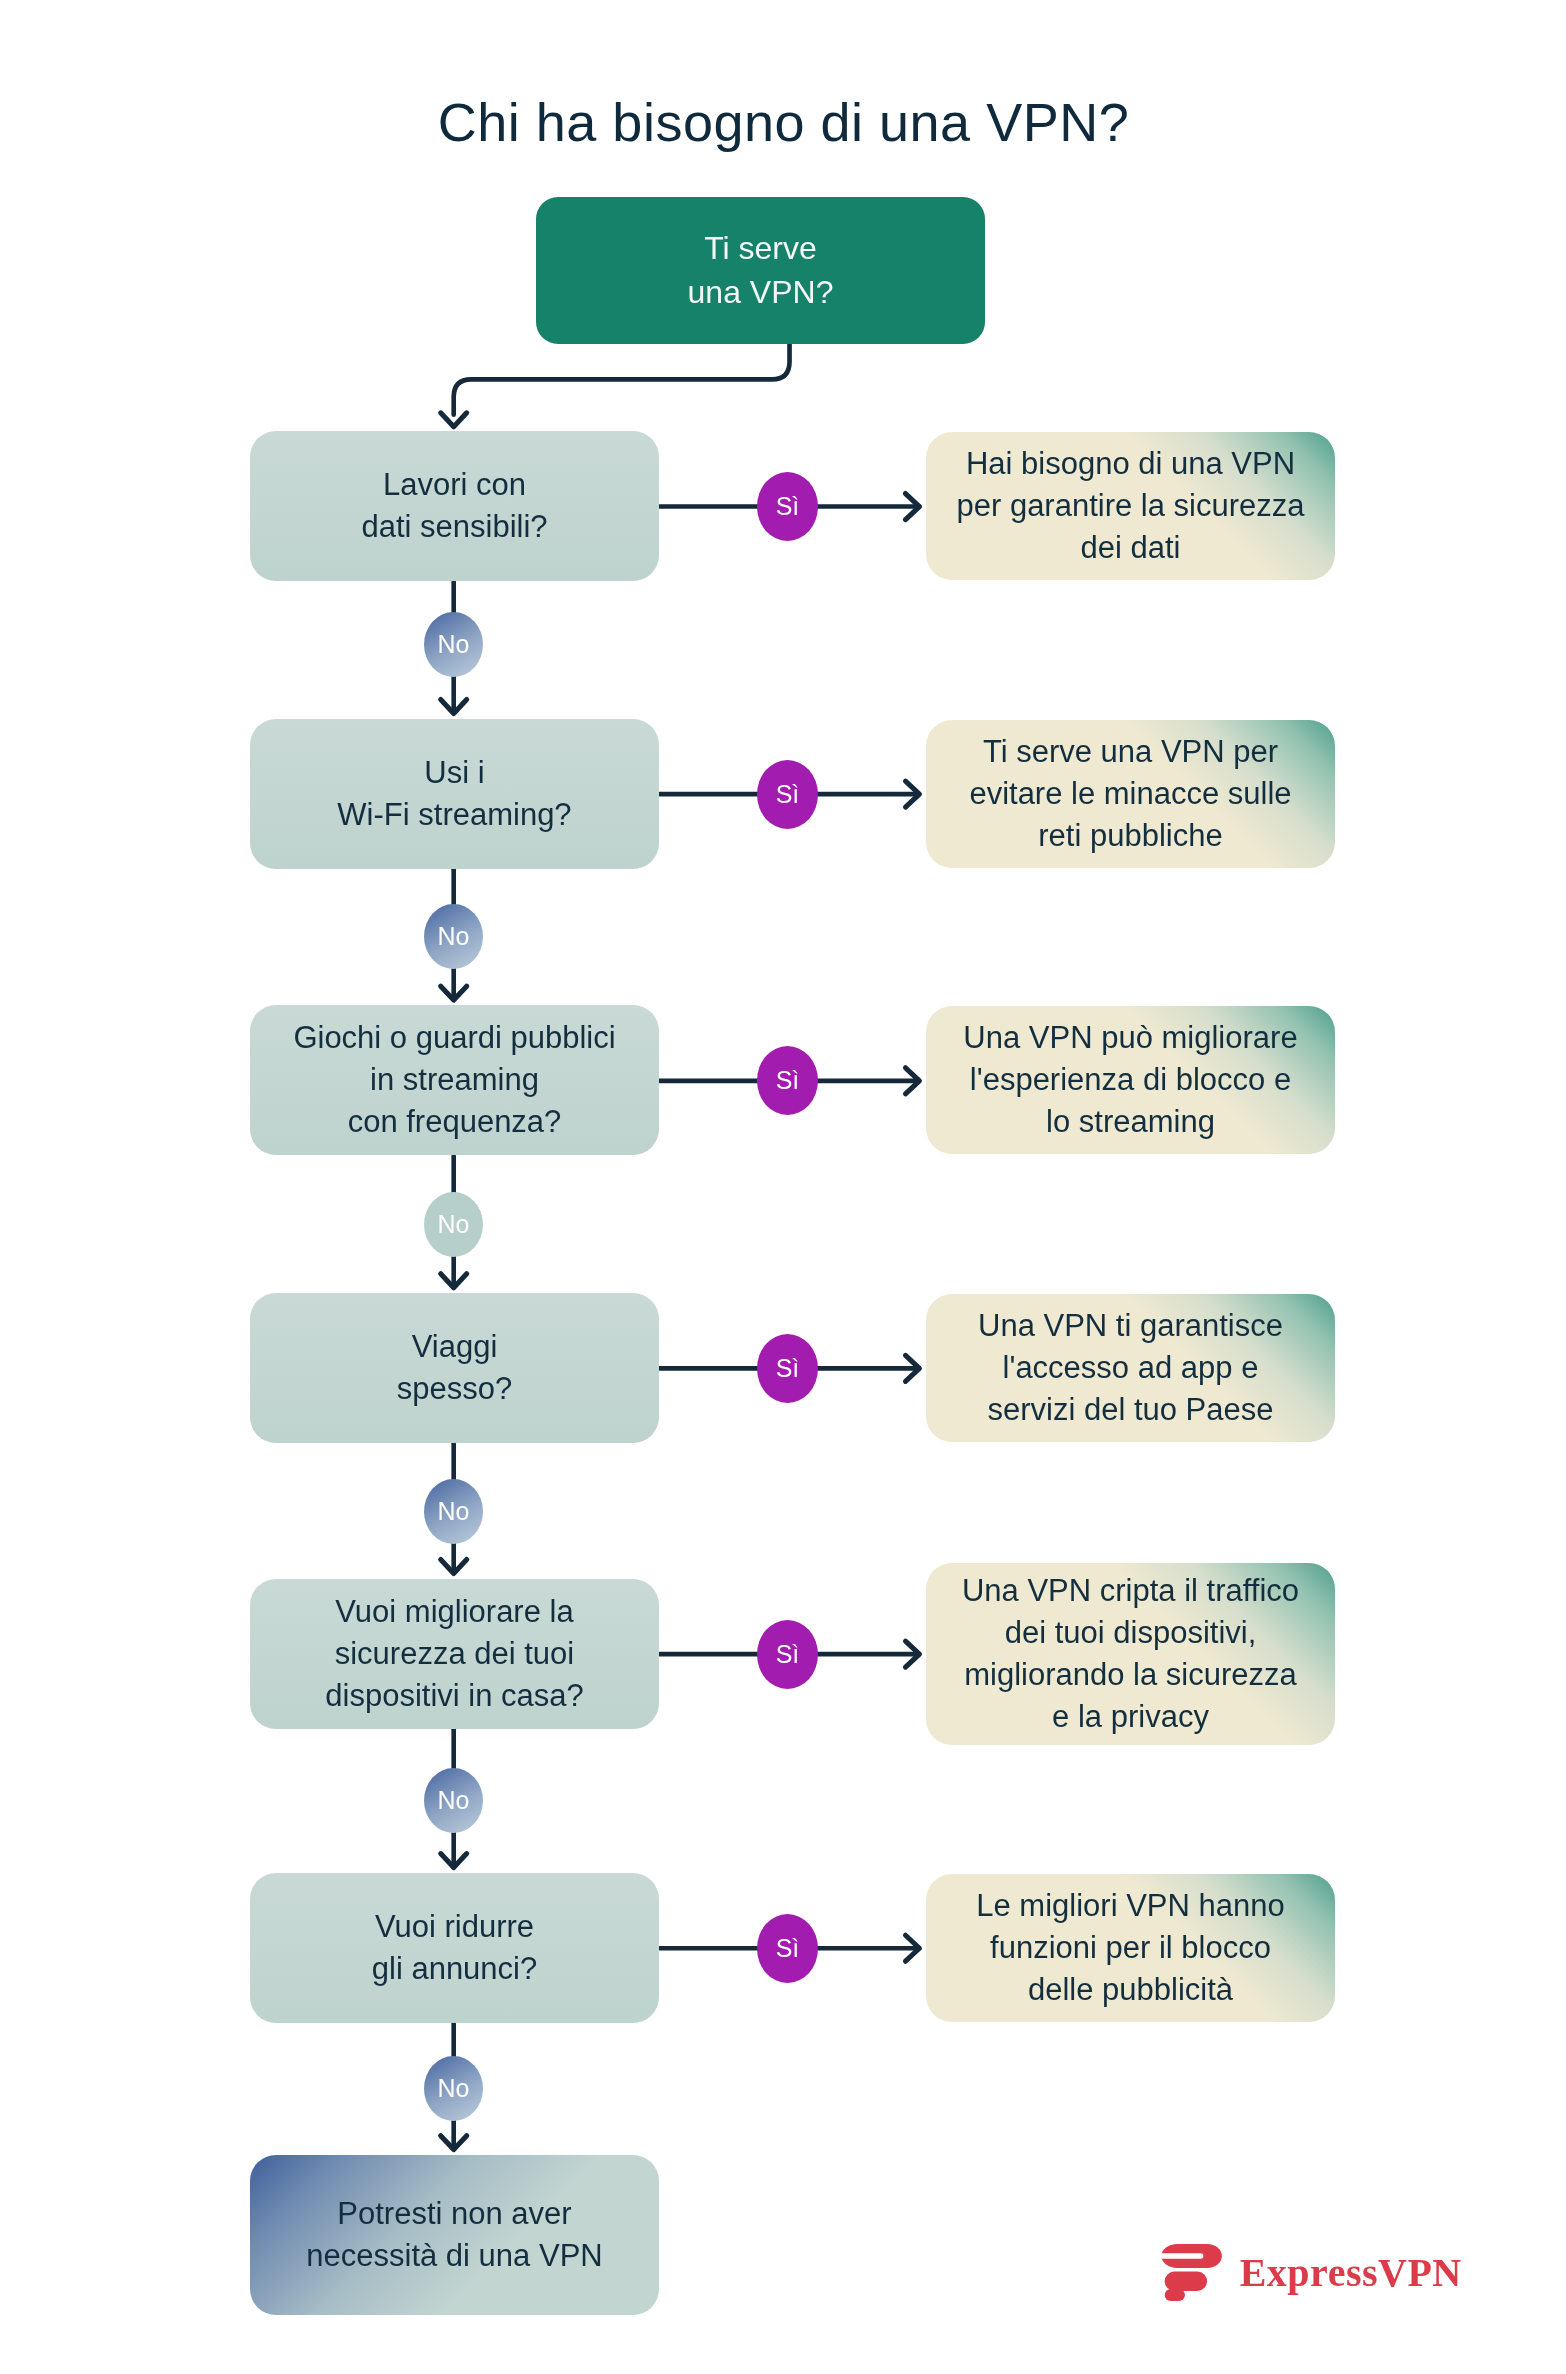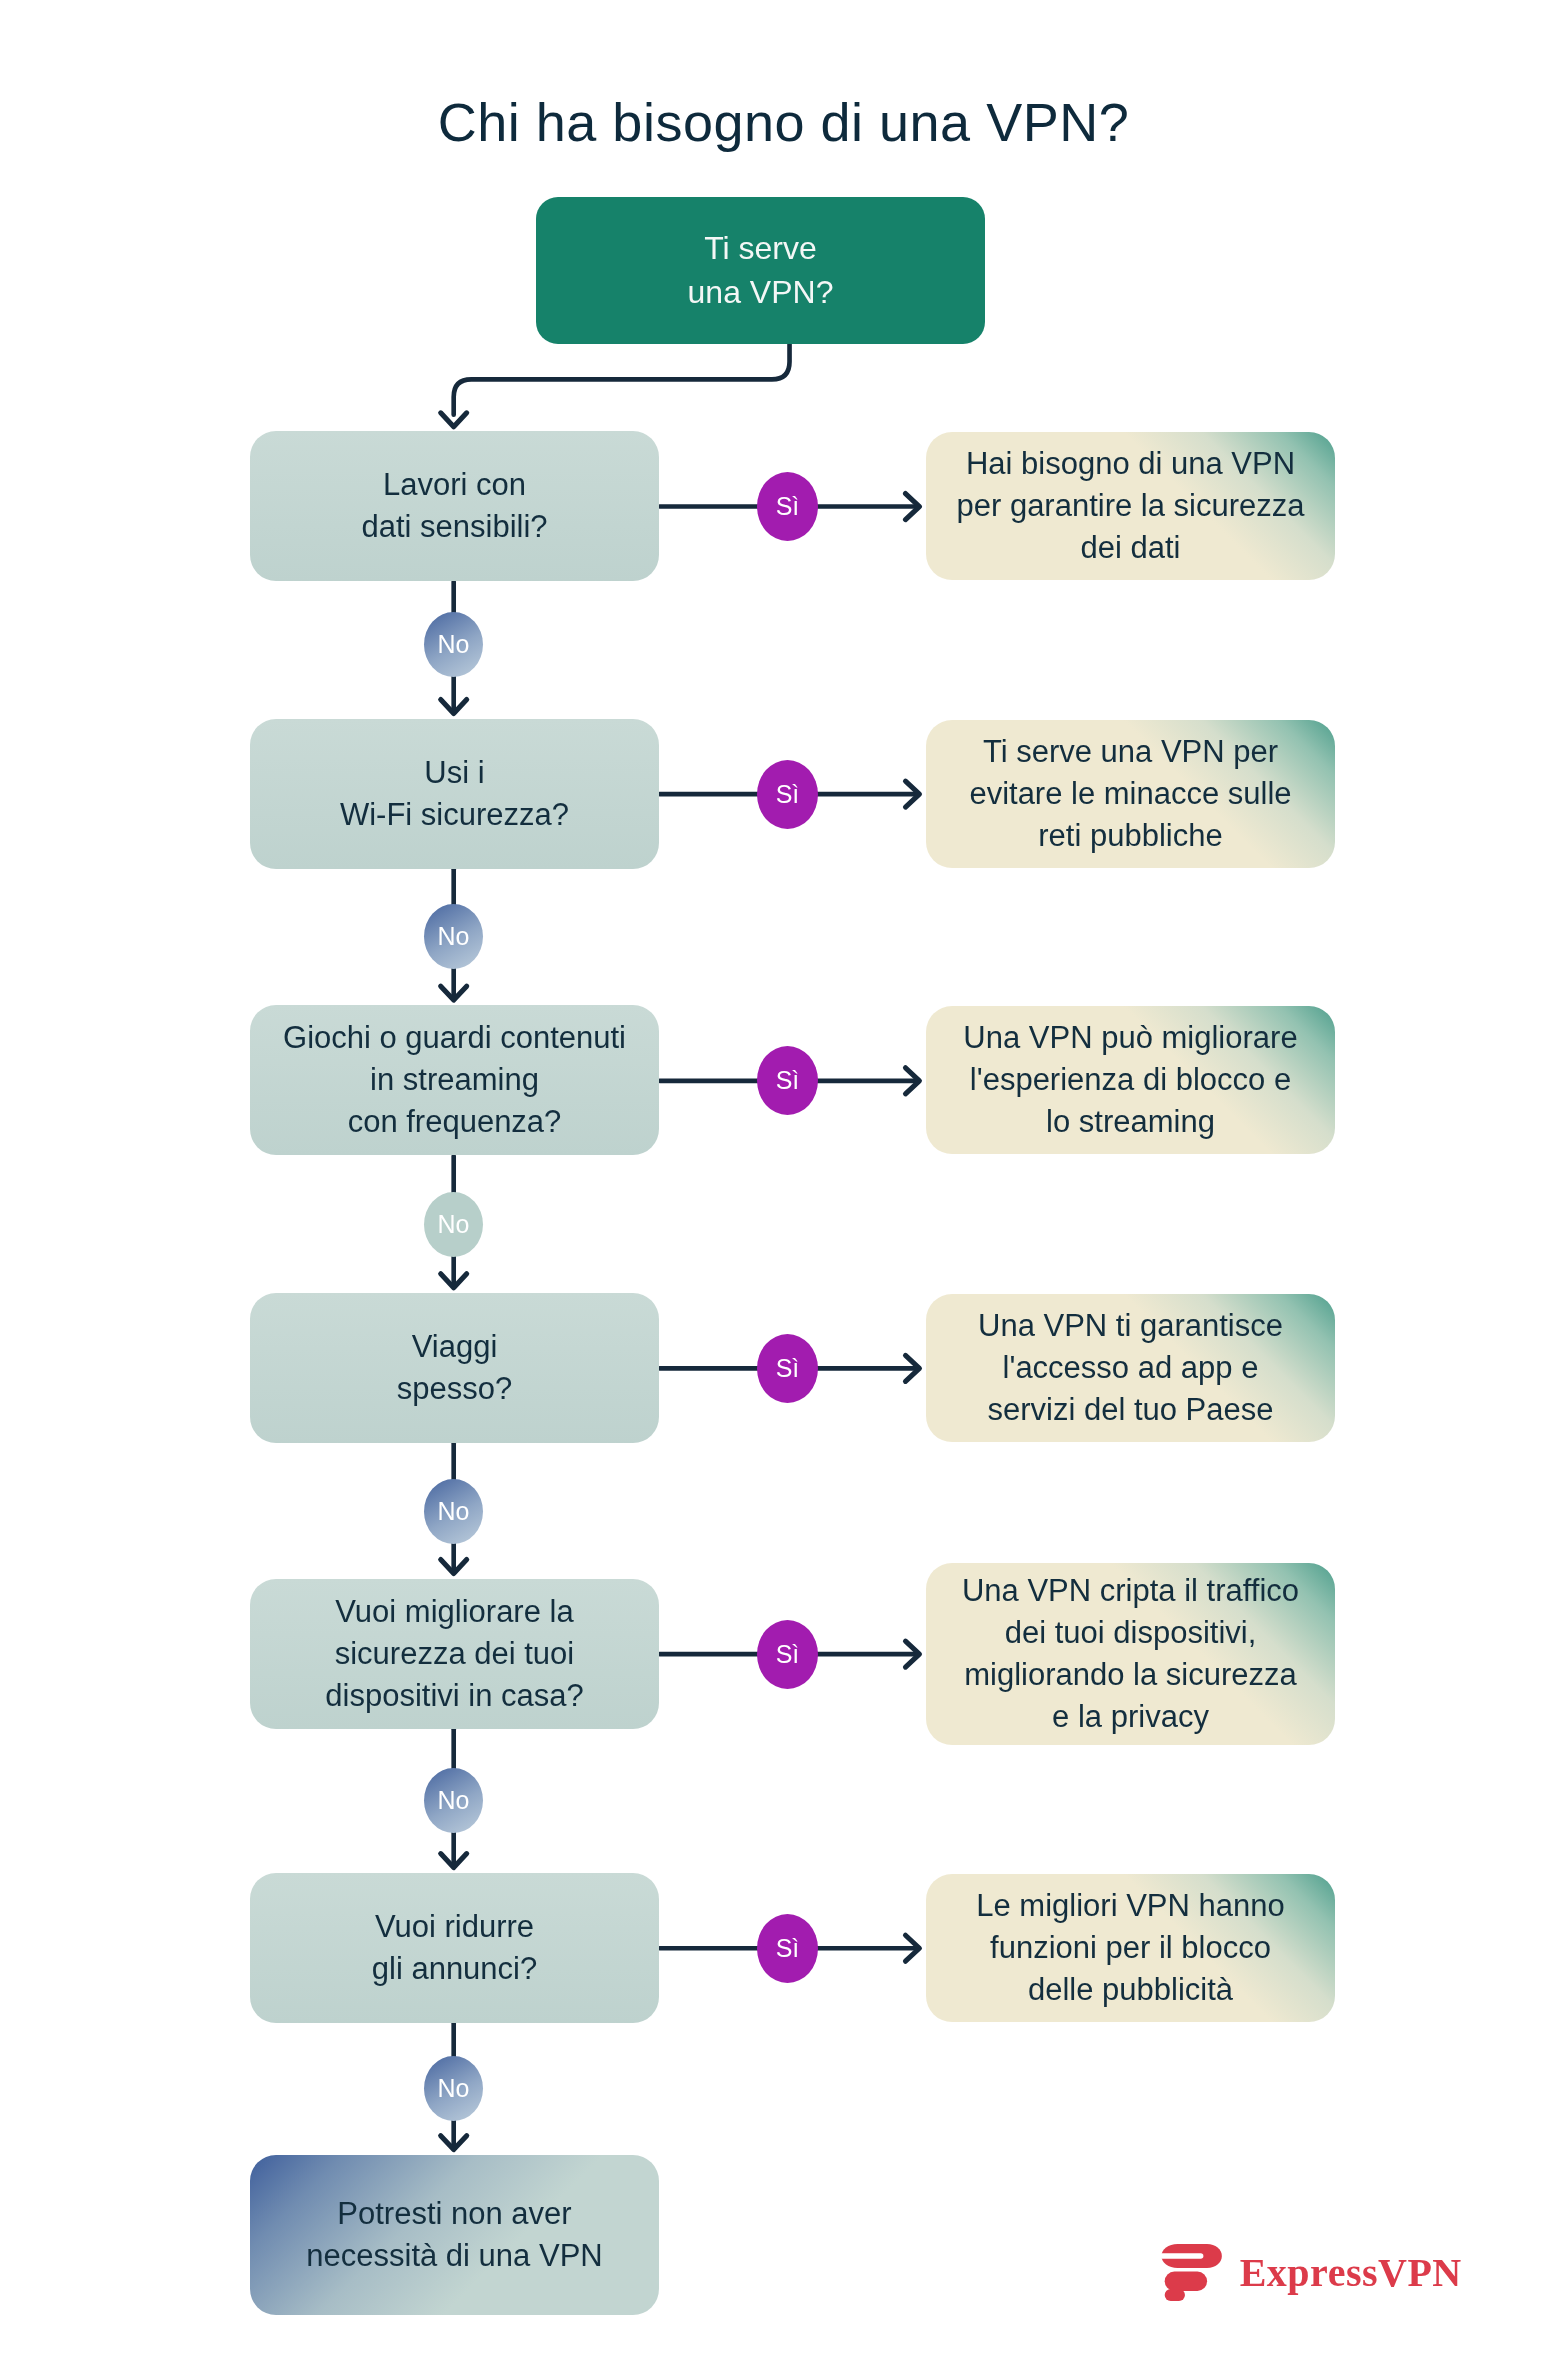--- a/index.html
+++ b/index.html
@@ -89,28 +89,28 @@
 
   <div class="box qbox q1">Lavori con
 dati sensibili?</div>
   <div class="bubble yes y1">Sì</div>
   <div class="box abox a1">Hai bisogno di una VPN
 per garantire la sicurezza
 dei dati</div>
   <div class="bubble no n1 blue">No</div>
 
   <div class="box qbox q2">Usi i
-Wi-Fi sicurezza?</div>
+Wi-Fi streaming?</div>
   <div class="bubble yes y2">Sì</div>
   <div class="box abox a2">Ti serve una VPN per
 evitare le minacce sulle
 reti pubbliche</div>
   <div class="bubble no n2 blue">No</div>
 
-  <div class="box qbox q3">Giochi o guardi contenuti
+  <div class="box qbox q3">Giochi o guardi pubblici
 in streaming
 con frequenza?</div>
   <div class="bubble yes y3">Sì</div>
   <div class="box abox a3">Una VPN può migliorare
 l'esperienza di blocco e
 lo streaming</div>
   <div class="bubble no n3 teal">No</div>
 
   <div class="box qbox q4">Viaggi
 spesso?</div>

